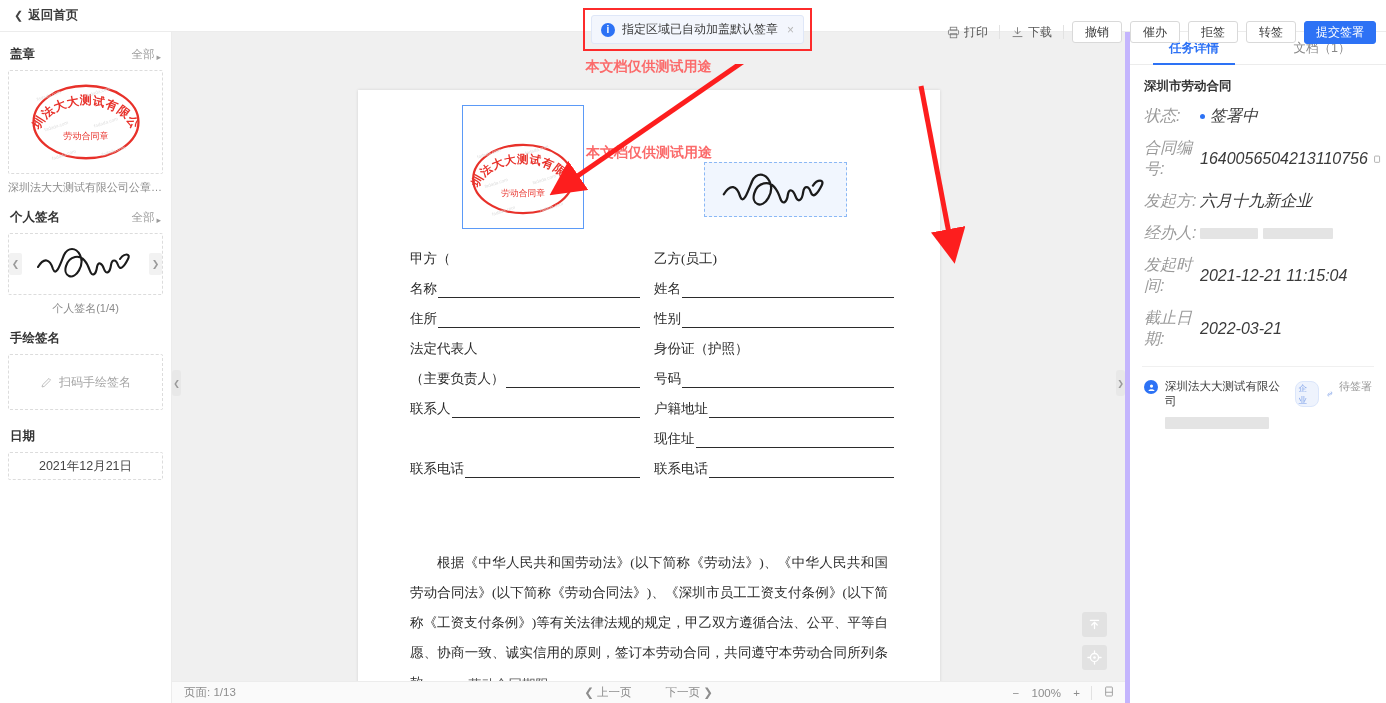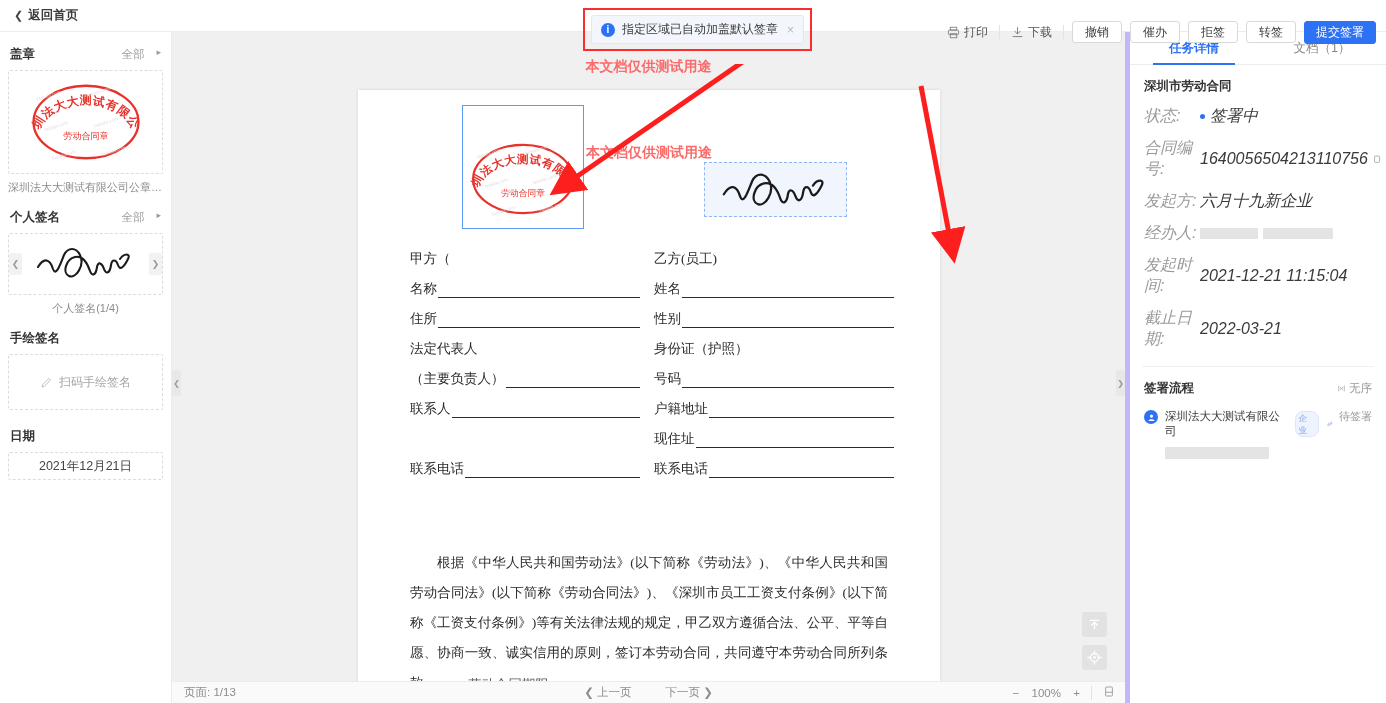--- a/index.html
+++ b/index.html
@@ -51,21 +51,21 @@
   .sidebar {
     position: absolute; left: 0; top: 32px; width: 172px; height: 671px;
     background: #fff; border-right: 1px solid #ececec;
     padding: 10px 8px 0 8px; overflow: hidden;
   }
   .sec-head {
     display: flex; align-items: center; justify-content: space-between;
     margin: 4px 2px 7px 2px;
   }
   .sec-title { font-size: 12.5px; font-weight: 700; color: #333; }
-  .sec-all { font-size: 11.5px; color: #9b9b9b; cursor: pointer; display:flex; align-items:flex-start; gap:12px;}
+  .sec-all { font-size: 11.5px; color: #9b9b9b; cursor: pointer; display:flex; align-items:flex-end; gap:2px;}
   .sec-all .mini-chev { font-size: 9px; }
   .stamp-box {
     position: relative; height: 104px; border: 1px dashed #dcdcdc; border-radius: 2px;
     background: #fff; display: flex; align-items: center; justify-content: center;
     cursor: pointer; overflow: hidden;
   }
   .seal-svg { width: 124px; height: 92px; }
   .cap {
     text-align: center; font-size: 11px; color: #8b8b8b; margin: 6px 0 14px 0;
     white-space: nowrap; overflow: hidden; text-overflow: ellipsis;
@@ -542,29 +542,20 @@
       <span class="v">2021-12-21 11:15:04</span>
     </div>
 
     <div class="kv">
       <span class="k">截止日期:</span>
       <span class="v">2022-03-21</span>
     </div>
 
     <div class="hr"></div>
 
-    <div class="flow-head">
-      <span class="flow-title">签署流程</span>
-      <span class="flow-mode">
-        <svg width="9" height="9" viewBox="0 0 16 16">
-          <path d="M3 3 V13 M13 3 V13 M5 5 L11 11 M11 5 L5 11" stroke="#9a9a9a" stroke-width="1.2" fill="none"></path>
-        </svg>
-        <span>无序</span>
-      </span>
-    </div>
 
     <div class="flow-row">
       <span class="av">
         <svg width="9" height="9" viewBox="0 0 16 16">
           <circle cx="8" cy="5.5" r="2.8" fill="#fff"></circle>
           <path d="M2.6 14 C2.6 10.2 13.4 10.2 13.4 14 Z" fill="#fff"></path>
         </svg>
       </span>
       <span class="flow-mid">
         <span class="flow-name">

